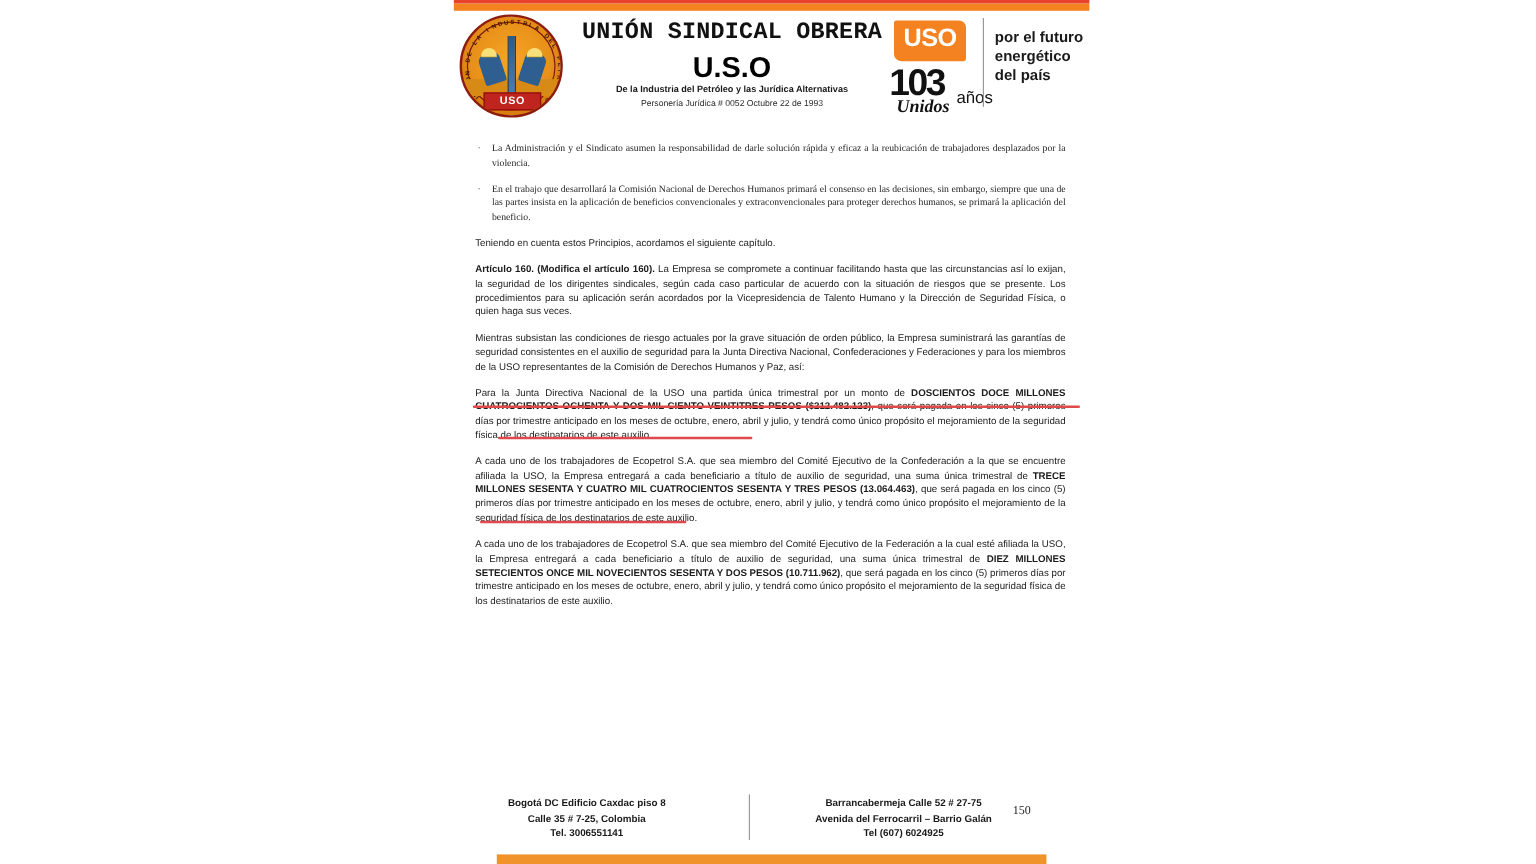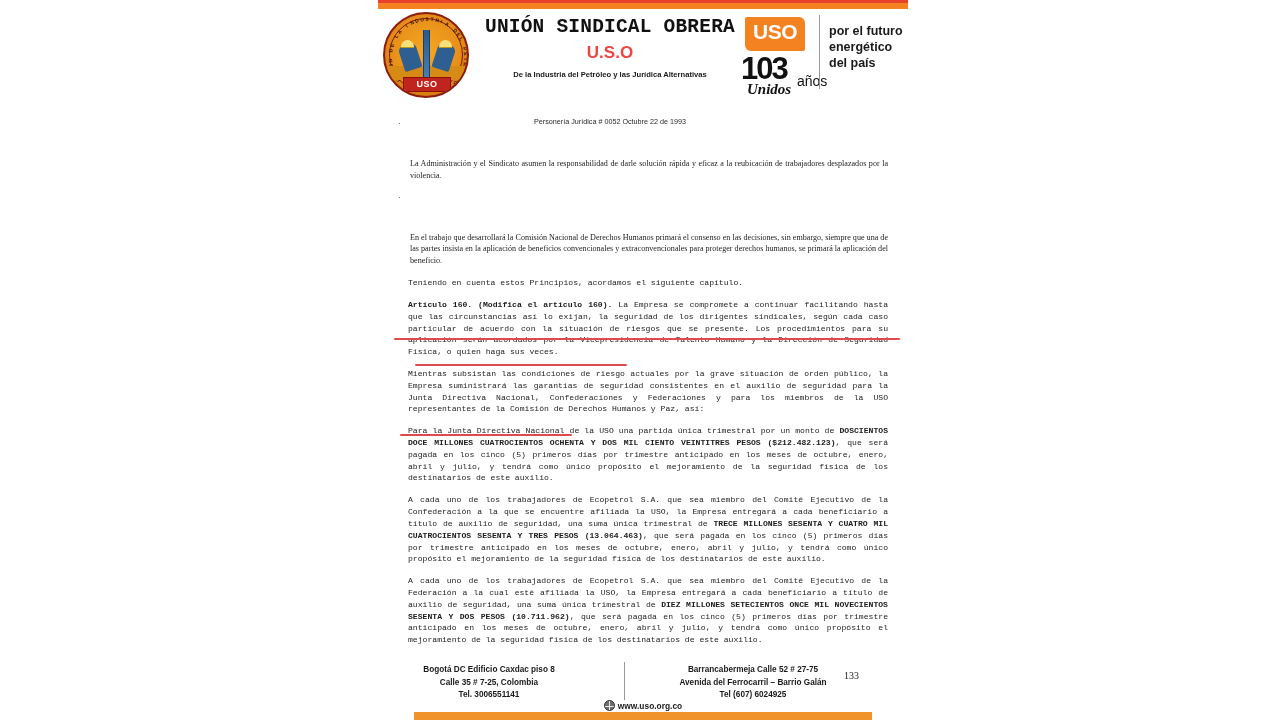--- a/index.html
+++ b/index.html
@@ -127,40 +127,39 @@
     letter-spacing: 0.2px;
     color: #111111;
     line-height: 1.08;
   }
   .hdr-sub1 {
     position: absolute; left: 98px; top: 34px;
     width: 268px;
     text-align: center;
     font-family: "Liberation Sans", sans-serif;
     font-weight: bold;
-    font-size: 17px;
-    color: #ef4444;
+    font-size: 24px;
+    color: #000000;
   }
   .hdr-sub2 {
     position: absolute; left: 86px; top: 61px;
     width: 292px;
     text-align: center;
     font-family: "Liberation Sans", sans-serif;
     font-weight: bold;
     font-size: 7.6px;
     color: #1a1a1a;
   }
   .hdr-sub3 {
     position: absolute; left: 86px; top: 72px;
     width: 292px;
     text-align: center;
     font-family: "Liberation Sans", sans-serif;
     font-size: 7.2px;
     color: #2a2a2a;
-    margin-top: 36px;
   }
 
   
   .anniv {
     position: absolute; left: 363px; top: 6px;
     width: 83px; height: 86px;
   }
   .anniv-flag {
     position: absolute; left: 4px; top: 2px;
     width: 60px; height: 34px;
@@ -208,47 +207,46 @@
   }
 
   
   #body-col {
     position: absolute;
     left: 18px;
     top: 118px;
     width: 492px;
   }
   .para {
-    font-family: Liberation Mono, monospace;
+    font-family: Liberation Sans, sans-serif;
     font-size: 8.1px;
     line-height: 1.46;
     text-align: justify;
     color: #1c1c1c;
-    margin: 0 0 10px 12px;
+    margin: 0 0 10px 0;
   }
   .bullet-row {
     display: flex;
     margin: 0 0 10px 0;
   }
   .bullet-dot {
     flex: 0 0 14px;
     font-family: "Liberation Serif", serif;
     font-size: 8.1px;
     line-height: 1.46;
     color: #1c1c1c;
     padding-left: 2px;
   }
   .bullet-txt {
     flex: 1 1 auto;
     font-family: "Liberation Serif", serif;
     font-size: 8.1px;
     line-height: 1.46;
     text-align: justify;
     color: #1c1c1c;
-    margin-top: 40px;
   }
   b, .b { font-weight: bold; }
 
   
   .redline {
     position: absolute;
     height: 2px;
     background: #e04a4a;
     border-radius: 1px;
   }
@@ -431,21 +429,18 @@
     <div class="redline" style="left:22px; top:434px; width:172px;"></div>
 
     <div id="footer">
       <div class="foot-block foot-left" style="white-space:pre-line;">Bogotá DC Edificio Caxdac piso 8
 Calle 35 # 7-25, Colombia
 Tel. 3006551141</div>
       <div class="foot-sep"></div>
       <div class="foot-block foot-right" style="white-space:pre-line;">Barrancabermeja Calle 52 # 27-75
 Avenida del Ferrocarril – Barrio Galán
 Tel (607) 6024925</div>
-      <div class="page-num">133</div>
-      <div class="foot-web">
-        <span class="globe"></span><span>www.uso.org.co</span>
-      </div>
+      <div class="page-num">150</div>
       <div class="bar-orange-bottom"></div>
     </div>
 
   </div>
 </div>
 
 </body></html>

